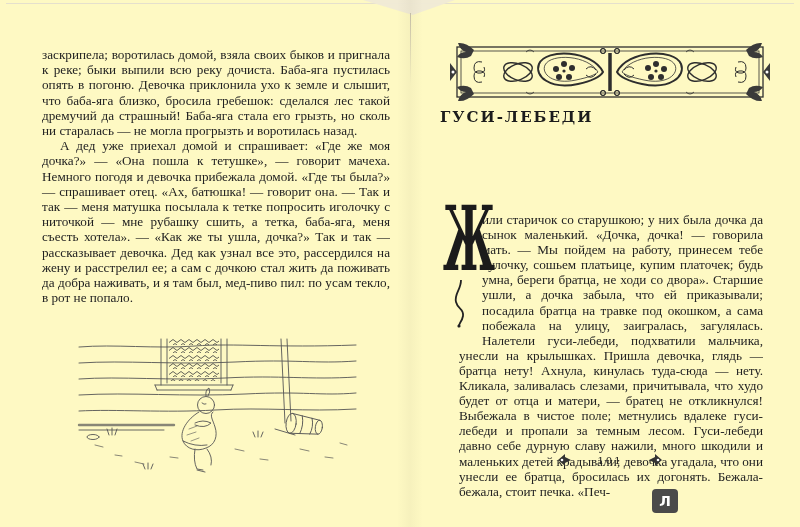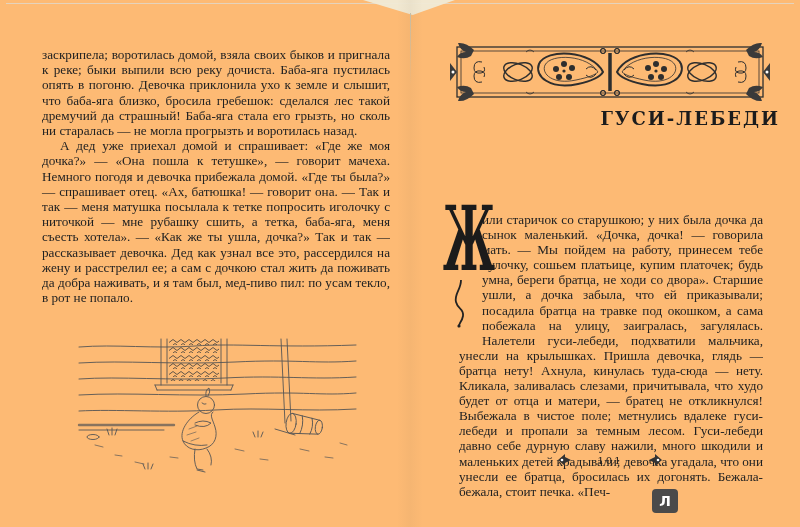--- a/index.html
+++ b/index.html
@@ -1,43 +1,43 @@
 <!DOCTYPE html>
 <html lang="ru"><head>
 <meta charset="utf-8">
 <style>
   html,body{margin:0;padding:0;}
   body{
     width:800px;height:527px;background:#ffffff;
     font-family:"Liberation Serif", serif;
     position:relative;overflow:hidden;
   }
-  .book{position:absolute;inset:0;background:#fdba74;padding-left:29px;}
+  .book{position:absolute;inset:0;background:#fef9c3;padding-left:29px;}
 
   
   .top-edge-line{position:absolute;left:6px;right:6px;top:3px;height:1px;background:#dfdacf;opacity:.8;}
   .gutter-wedge{position:absolute;left:363px;top:0;width:92px;height:15px;background:#f0ead6;
     clip-path:polygon(0 0,100% 0,54% 100%);opacity:.95;}
   .gutter-line{position:absolute;left:410px;top:13px;width:1px;height:72px;
     background:linear-gradient(to bottom,#c9c2ac,rgba(255,255,255,0));}
   .gutter-shadow{position:absolute;left:397px;top:0;width:26px;height:100%;
     background:linear-gradient(90deg,rgba(0,0,0,0),rgba(100,90,70,.05) 50%,rgba(0,0,0,0));}
 
   
   .left-text{position:absolute;left:42px;top:47px;width:348px;
     font-size:13.2px;line-height:15.2px;color:#222;text-align:justify;}
   .left-text p{margin:0;}
   .left-text p.indent{text-indent:18px;}
 
   .illustration{position:absolute;left:75px;top:337px;width:286px;height:148px;}
 
   
   .ornament-band{position:absolute;left:450px;top:39px;width:320px;height:66px;}
-  .story-title{position:absolute;left:440px;top:108px;width:340px;text-align:right;
-    font-family:"DejaVu Serif", serif;font-weight:bold;font-size:18px;
+  .story-title{position:absolute;left:440px;top:108px;width:340px;text-align:left;
+    font-family:"DejaVu Serif", serif;font-weight:bold;font-size:15px;
     letter-spacing:2px;color:#1c1c1c;}
   .right-text{position:absolute;left:443px;top:196px;width:336px;
     font-size:13.2px;line-height:15.1px;color:#222;text-align:justify;}
   .right-text p{margin:16px;}
   .dropcap{float:left;width:33px;height:137px;margin-right:6px;position:relative;}
   .dropcap .letter{display:inline-block;font-family:"DejaVu Serif", serif;font-weight:bold;
     font-size:90px;line-height:84px;color:#1b1b1b;
     transform:scaleX(.44);transform-origin:left top;letter-spacing:0;}
   .dropcap svg{position:absolute;left:5px;top:84px;}
 

